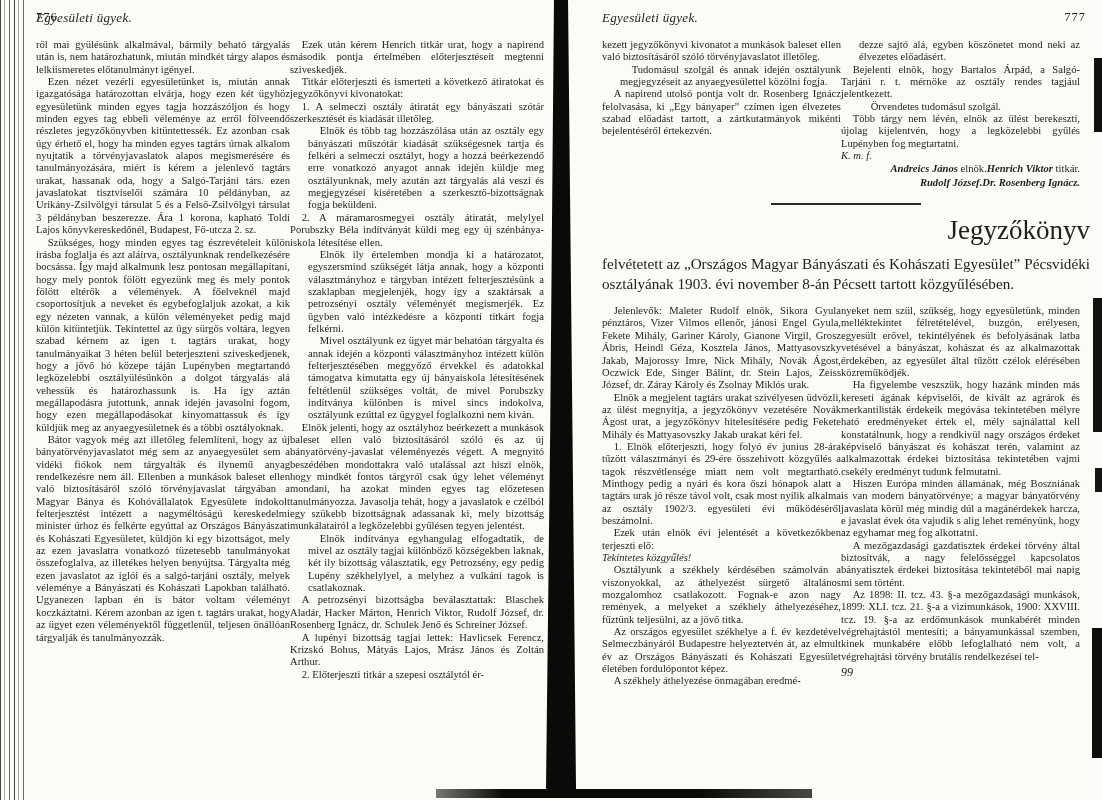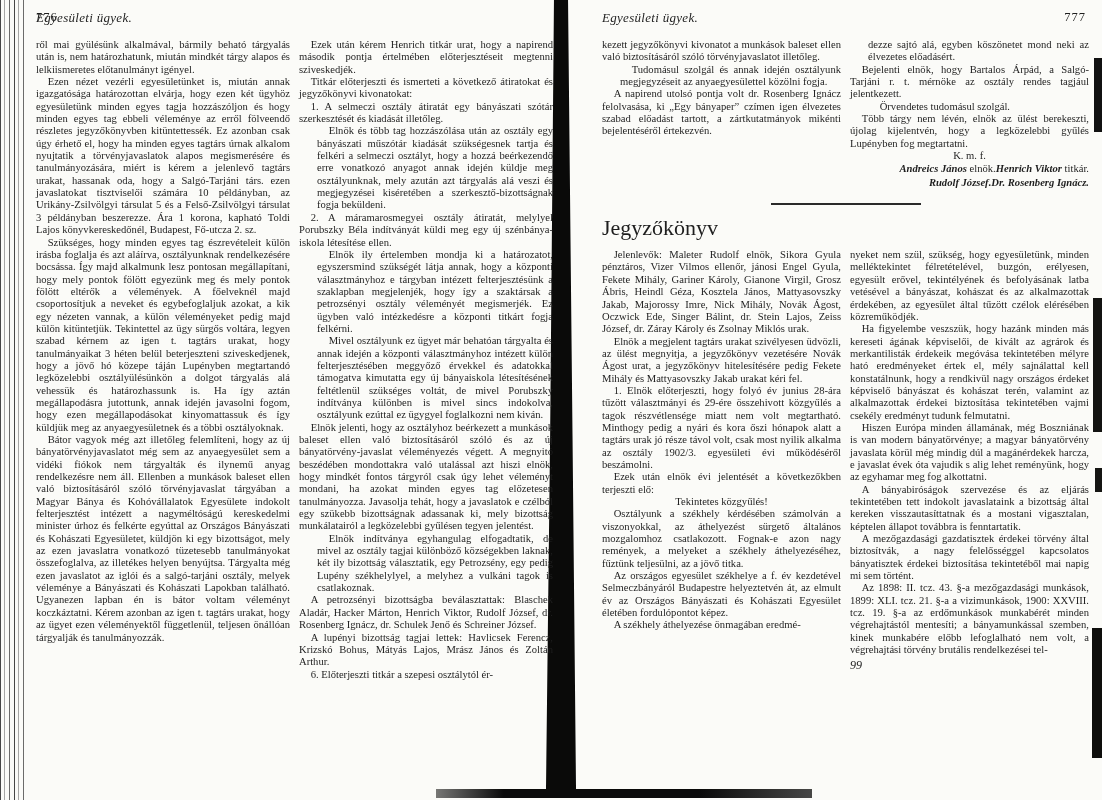--- a/index.html
+++ b/index.html
@@ -39,38 +39,38 @@
   .page{position:absolute;top:10px;}
   .page-left{left:36px;width:518px;}
   .page-right{left:602px;width:488px;}
 
   .running-head{position:relative;height:18px;font-size:13px;margin-bottom:11px;}
   .running-title{display:block;text-align:left;font-style:italic;letter-spacing:.3px;}
   .pn{position:absolute;top:0;font-size:12.5px;letter-spacing:1px;}
   .pn-left{left:0;}
   .pn-right{right:4px;}
 
-  .cols{display:flex;gap:9px;}
+  .cols{display:flex;}
   .col{font-size:10.6px;line-height:12.35px;text-align:justify;}
   .page-left .col{width:254px;}
   .page-right .col{width:239px;}
 
   p.para{margin:0;text-indent:1.1em;}
   p.noindent{text-indent:0;}
   p.block{padding-left:1.7em;}
-  p.center{text-align:center;text-indent:0;}
+  p.center{text-align:left;text-indent:0;font-style:italic;}
 
   .kmf{margin-top:6px;margin-bottom:4px;}
   .sig-row{display:flex;justify-content:flex-end;margin-top:1px;}
   .sig-name{font-style:italic;font-weight:bold;}
   .sig-role{font-style:normal;}
 
   .sig-rule{width:150px;height:2px;background:#2a2a2a;margin:14px auto 10px auto;}
 
-  .minutes-title{text-align:left;font-size:22px;margin:2px 0 8px 0;font-weight:normal;}
+  .minutes-title{text-align:right;font-size:27px;margin:2px 0 8px 0;font-weight:normal;}
   .minutes-subtitle{font-size:15.2px;line-height:19.5px;text-align:justify;margin:0 0 12px 0;}
 
   .footer-pn{text-align:left;padding-right:55px;font-size:12px;margin-top:3px;font-style:italic;}
 </style>
 </head>
 <body>
 
 <div class="sheet">
 
   <div class="edge-left"></div>
@@ -98,21 +98,21 @@
         <p class="para">Titkár előterjeszti és ismerteti a következő átiratokat és jegyzőkönyvi kivonatokat:</p>
         <p class="para">1. A selmeczi osztály átiratát egy bányászati szótár szerkesztését és kiadását illetőleg.</p>
         <p class="para block">Elnök és több tag hozzászólása után az osztály egy bányászati műszótár kiadását szükségesnek tartja és felkéri a selmeczi osztályt, hogy a hozzá beérkezendő erre vonatkozó anyagot annak idején küldje meg osztályunknak, mely azután azt tárgyalás alá veszi és megjegyzései kiséretében a szerkesztő-bizottságnak fogja beküldeni.</p>
         <p class="para">2. A máramarosmegyei osztály átiratát, melylyel Porubszky Béla indítványát küldi meg egy új szénbánya-iskola létesítése ellen.</p>
         <p class="para block">Elnök ily értelemben mondja ki a határozatot, egyszersmind szükségét látja annak, hogy a központi választmányhoz e tárgyban intézett felterjesztésünk a szaklapban megjelenjék, hogy így a szaktársak a petrozsényi osztály véleményét megismerjék. Ez ügyben való intézkedésre a központi titkárt fogja felkérni.</p>
         <p class="para block">Mivel osztályunk ez ügyet már behatóan tárgyalta és annak idején a központi választmányhoz intézett külön felterjesztésében meggyőző érvekkel és adatokkal támogatva kimutatta egy új bányaiskola létesítésének feltétlenül szükséges voltát, de mivel Porubszky indítványa különben is mivel sincs indokolva, osztályunk ezúttal ez ügygyel foglalkozni nem kiván.</p>
         <p class="para">Elnök jelenti, hogy az osztályhoz beérkezett a munkások baleset ellen való biztosításáról szóló és az új bányatörvény-javaslat véleményezés végett. A megnyitó beszédében mondottakra való utalással azt hiszi elnök, hogy mindkét fontos tárgyról csak úgy lehet véleményt mondani, ha azokat minden egyes tag előzetesen tanulmányozza. Javasolja tehát, hogy a javaslatok e czélból egy szükebb bizottságnak adassanak ki, mely bizottság munkálatairól a legközelebbi gyűlésen tegyen jelentést.</p>
         <p class="para block">Elnök indítványa egyhangulag elfogadtatik, de mivel az osztály tagjai különböző községekben laknak, két ily bizottság választatik, egy Petrozsény, egy pedig Lupény székhelylyel, a melyhez a vulkáni tagok is csatlakoznak.</p>
         <p class="para">A petrozsényi bizottságba beválasztattak: Blaschek Aladár, Hacker Márton, Henrich Viktor, Rudolf József, dr. Rosenberg Ignácz, dr. Schulek Jenő és Schreiner József.</p>
         <p class="para">A lupényi bizottság tagjai lettek: Havlicsek Ferencz, Krizskó Bohus, Mátyás Lajos, Mrász János és Zoltán Arthur.</p>
-        <p class="para">6. Előterjeszti titkár a szepesi osztálytól ér-</p>
+        <p class="para">2. Előterjeszti titkár a szepesi osztálytól ér-</p>
       </div>
     </div>
   </div>
 
   <div class="page page-right">
     <div class="running-head">
       <span class="running-title">Egyesületi ügyek.</span>
       <span class="pn pn-right">777</span>
     </div>
 
@@ -135,37 +135,37 @@
         <div class="sig-row">
           <span><span class="sig-name">Rudolf József.</span> <span class="sig-role"></span></span>
           <span><span class="sig-name">Dr. Rosenberg Ignácz.</span> <span class="sig-role"></span></span>
         </div>
       </div>
     </div>
 
     <div class="sig-rule"></div>
 
     <h2 class="minutes-title">Jegyzőkönyv</h2>
+    <p class="minutes-subtitle">felvétetett az „Országos Magyar Bányászati és Kohászati Egyesület” Pécsvidéki osztályának 1903. évi november 8-án Pécsett tartott közgyűlésében.</p>
 
     <div class="cols">
       <div class="col">
         <p class="para">Jelenlevők: Maleter Rudolf elnök, Sikora Gyula pénztáros, Vizer Vilmos ellenőr, jánosi Engel Gyula, Fekete Mihály, Gariner Károly, Gianone Virgil, Grosz Ábris, Heindl Géza, Kosztela János, Mattyasovszky Jakab, Majorossy Imre, Nick Mihály, Novák Ágost, Oczwick Ede, Singer Bálint, dr. Stein Lajos, Zeiss József, dr. Záray Károly és Zsolnay Miklós urak.</p>
         <p class="para">Elnök a megjelent tagtárs urakat szivélyesen üdvözli, az ülést megnyitja, a jegyzőkönyv vezetésére Novák Ágost urat, a jegyzőkönyv hitelesítésére pedig Fekete Mihály és Mattyasovszky Jakab urakat kéri fel.</p>
         <p class="para">1. Elnök előterjeszti, hogy folyó év junius 28-ára tűzött választmányi és 29-ére összehivott közgyűlés a tagok részvétlensége miatt nem volt megtartható. Minthogy pedig a nyári és kora őszi hónapok alatt a tagtárs urak jó része távol volt, csak most nyilik alkalma az osztály 1902/3. egyesületi évi működéséről beszámolni.</p>
         <p class="para">Ezek után elnök évi jelentését a következőkben terjeszti elő:</p>
         <p class="para center">Tekintetes közgyűlés!</p>
         <p class="para">Osztályunk a székhely kérdésében számolván a viszonyokkal, az áthelyezést sürgető általános mozgalomhoz csatlakozott. Fognak-e azon nagy remények, a melyeket a székhely áthelyezéséhez, fűztünk teljesülni, az a jövő titka.</p>
         <p class="para">Az országos egyesület székhelye a f. év kezdetével Selmeczbányáról Budapestre helyeztetvén át, az elmult év az Országos Bányászati és Kohászati Egyesület életében fordulópontot képez.</p>
         <p class="para">A székhely áthelyezése önmagában eredmé-</p>
       </div>
       <div class="col">
         <p class="para noindent">nyeket nem szül, szükség, hogy egyesületünk, minden melléktekintet félretételével, buzgón, erélyesen, egyesült erővel, tekintélyének és befolyásának latba vetésével a bányászat, kohászat és az alkalmazottak érdekében, az egyesület által tűzött czélok elérésében közreműködjék.</p>
         <p class="para">Ha figyelembe veszszük, hogy hazánk minden más kereseti ágának képviselői, de kivált az agrárok és merkantilisták érdekeik megóvása tekintetében mélyre ható eredményeket értek el, mély sajnálattal kell konstatálnunk, hogy a rendkivül nagy országos érdeket képviselő bányászat és kohászat terén, valamint az alkalmazottak érdekei biztosítása tekintetében vajmi csekély eredményt tudunk felmutatni.</p>
         <p class="para">Hiszen Európa minden államának, még Boszniának is van modern bányatörvénye; a magyar bányatörvény javaslata körül még mindig dúl a magánérdekek harcza, e javaslat évek óta vajudik s alig lehet reményünk, hogy az egyhamar meg fog alkottatni.</p>
-        <p class="para">A bányabiróságok szervezése és az eljárás tekintetében tett indokolt javaslataink a bizottság által kereken visszautasíttatnak és a mostani vigasztalan, képtelen állapot továbbra is fenntartatik.</p>
         <p class="para">A mezőgazdasági gazdatisztek érdekei törvény által biztosítvák, a nagy felelősséggel kapcsolatos bányatisztek érdekei biztosítása tekintetéből mai napig mi sem történt.</p>
         <p class="para">Az 1898: II. tcz. 43. §-a mezőgazdasági munkások, 1899: XLI. tcz. 21. §-a a vizimunkások, 1900: XXVIII. tcz. 19. §-a az erdőmunkások munkabérét minden végrehajtástól mentesíti; a bányamunkással szemben, kinek munkabére előbb lefoglalható nem volt, a végrehajtási törvény brutális rendelkezései tel-</p>
         <p class="footer-pn">99</p>
       </div>
     </div>
   </div>
 
 </div>
 
 </body></html>

